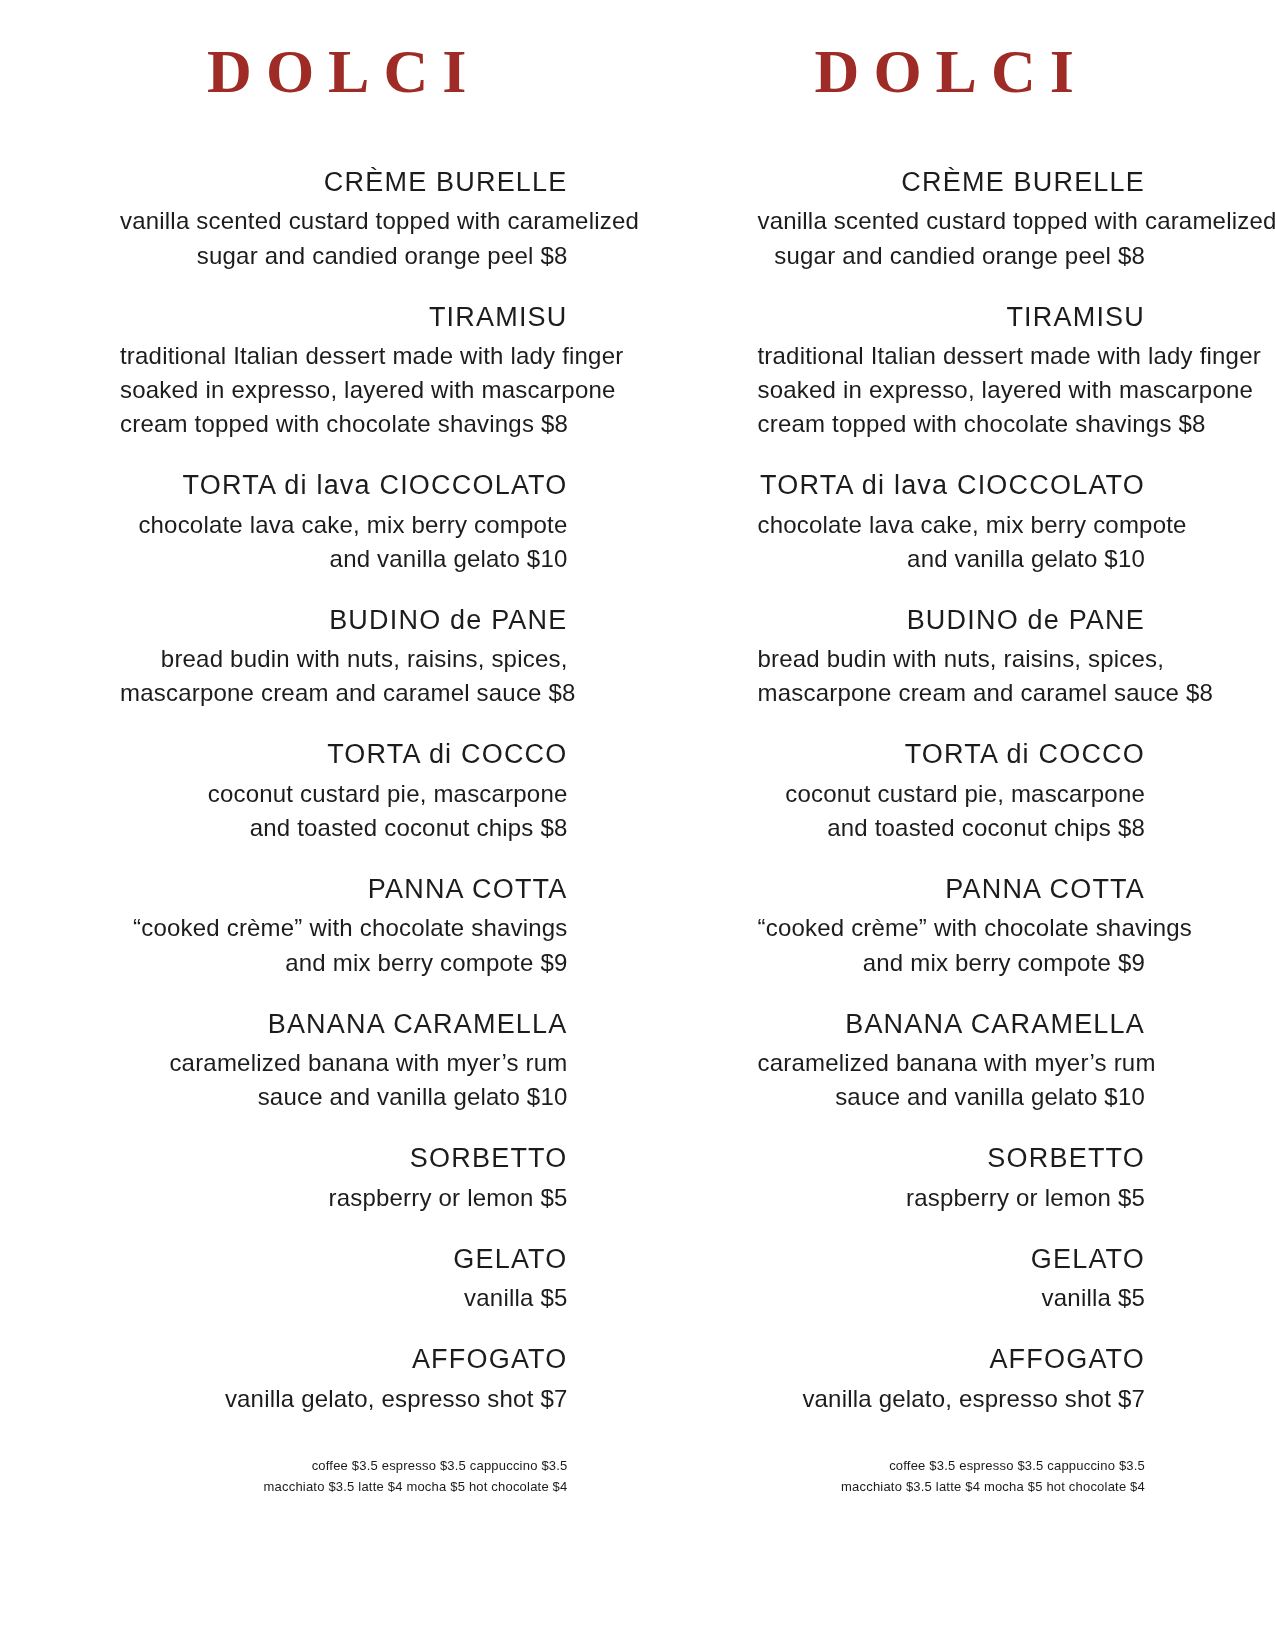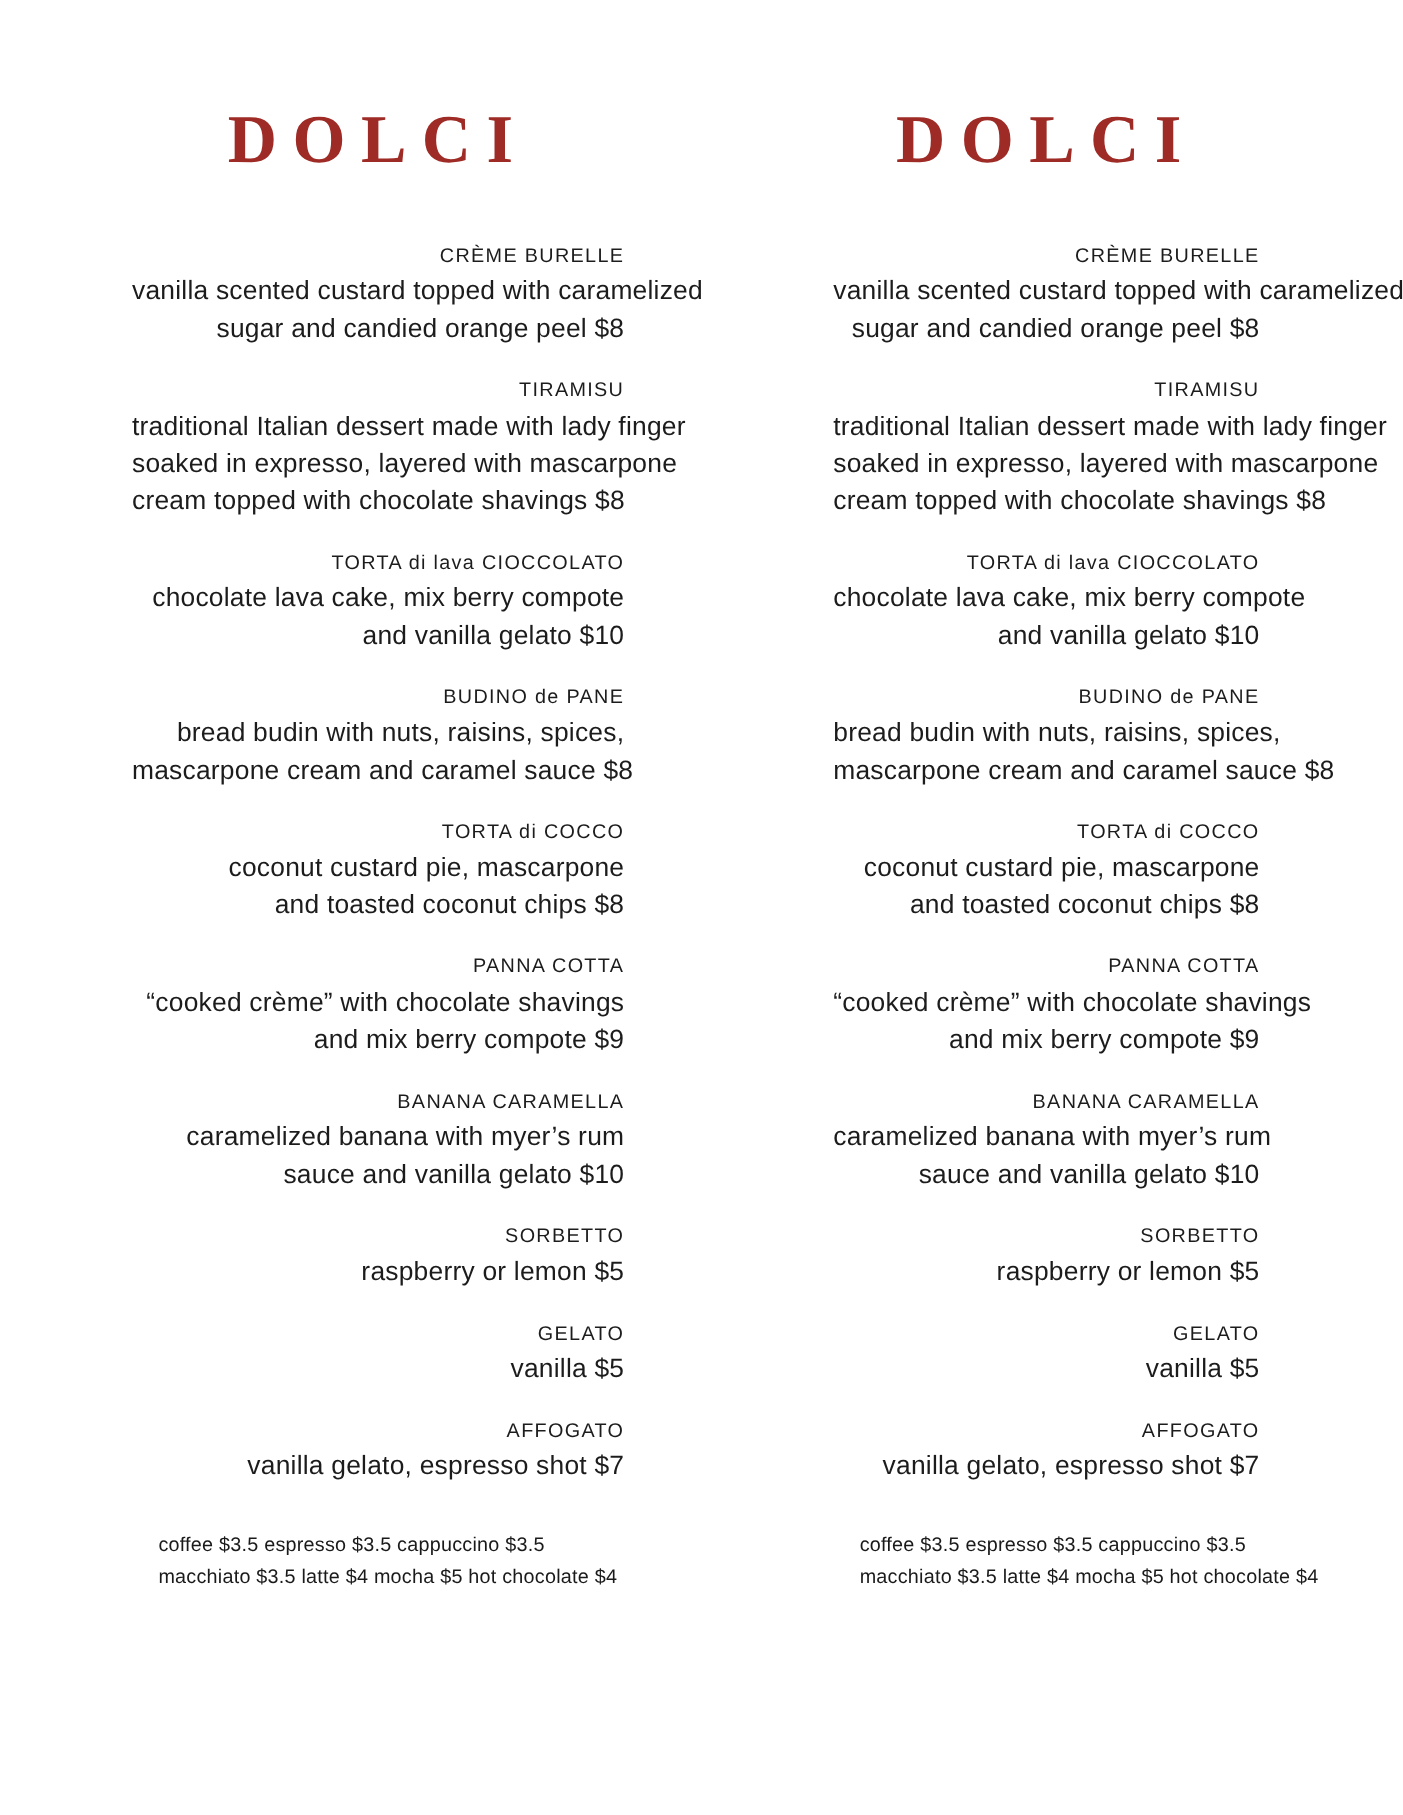--- a/index.html
+++ b/index.html
@@ -14,21 +14,21 @@
     color: #1a1a1a;
     overflow: hidden;
   }
   .page {
     width: 1275px;
     height: 1650px;
     position: relative;
     display: flex;
     flex-direction: row;
     box-sizing: border-box;
-    padding-top: 96px;
+    padding-top: 40px;
   }
   .column {
     width: 50%;
     box-sizing: border-box;
   }
   .column-left {
     padding-left: 120px;
     padding-right: 70px;
   }
   .column-right {
@@ -46,38 +46,39 @@
     line-height: 1;
   }
   .column-right .menu-title {
     text-align: center;
   }
   .item {
     text-align: right;
     margin-bottom: 26px;
   }
   .item-name {
-    font-size: 18px;
+    font-size: 27px;
     letter-spacing: 1.2px;
     color: #1c1c1c;
     line-height: 1.35;
     margin-bottom: 4px;
   }
   .item-desc {
     font-size: 24px;
     color: #1c1c1c;
     line-height: 1.42;
     letter-spacing: 0.2px;
   }
   .item-desc div {
     white-space: nowrap;
   }
   .drinks {
+    text-align: right;
     margin-top: 40px;
-    font-size: 18px;
+    font-size: 13px;
     line-height: 1.6;
     letter-spacing: 0.2px;
     margin-left: 24px;
   }
   .drinks div {
     white-space: nowrap;
   }
 </style>
 </head>
 <body>

